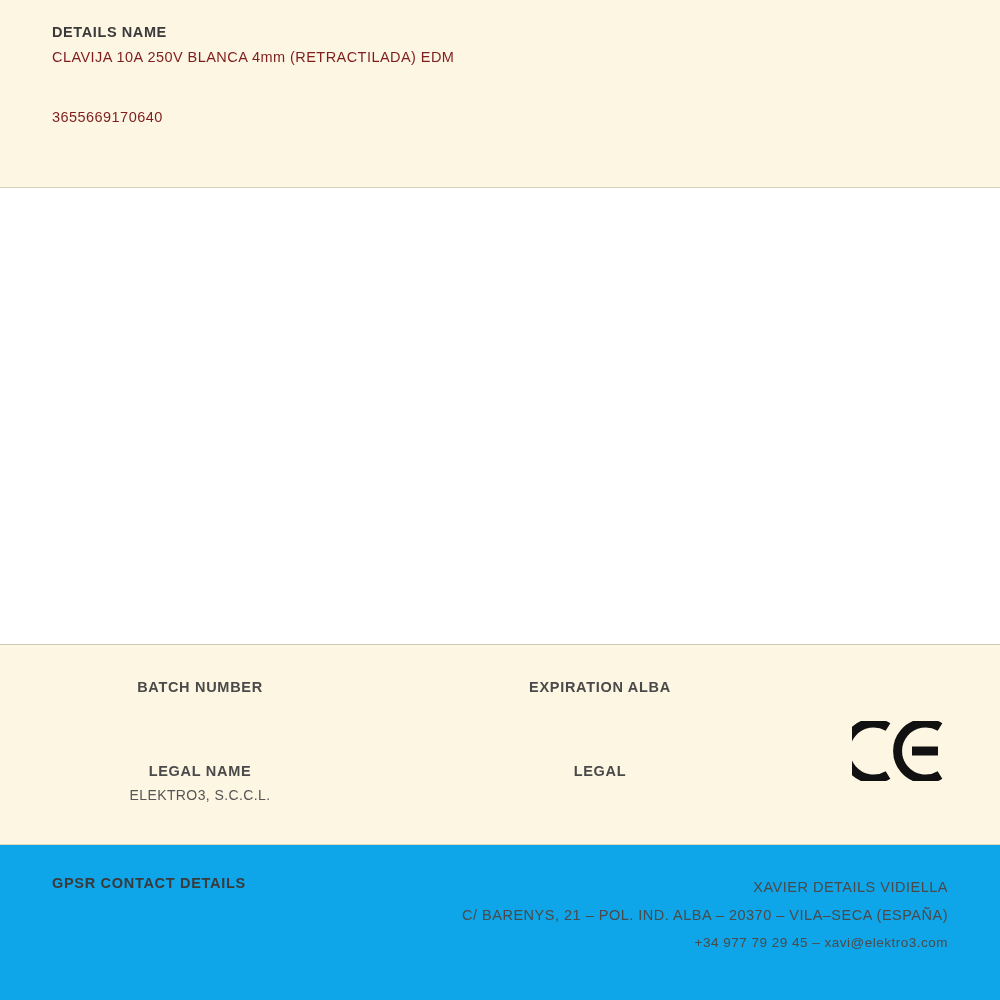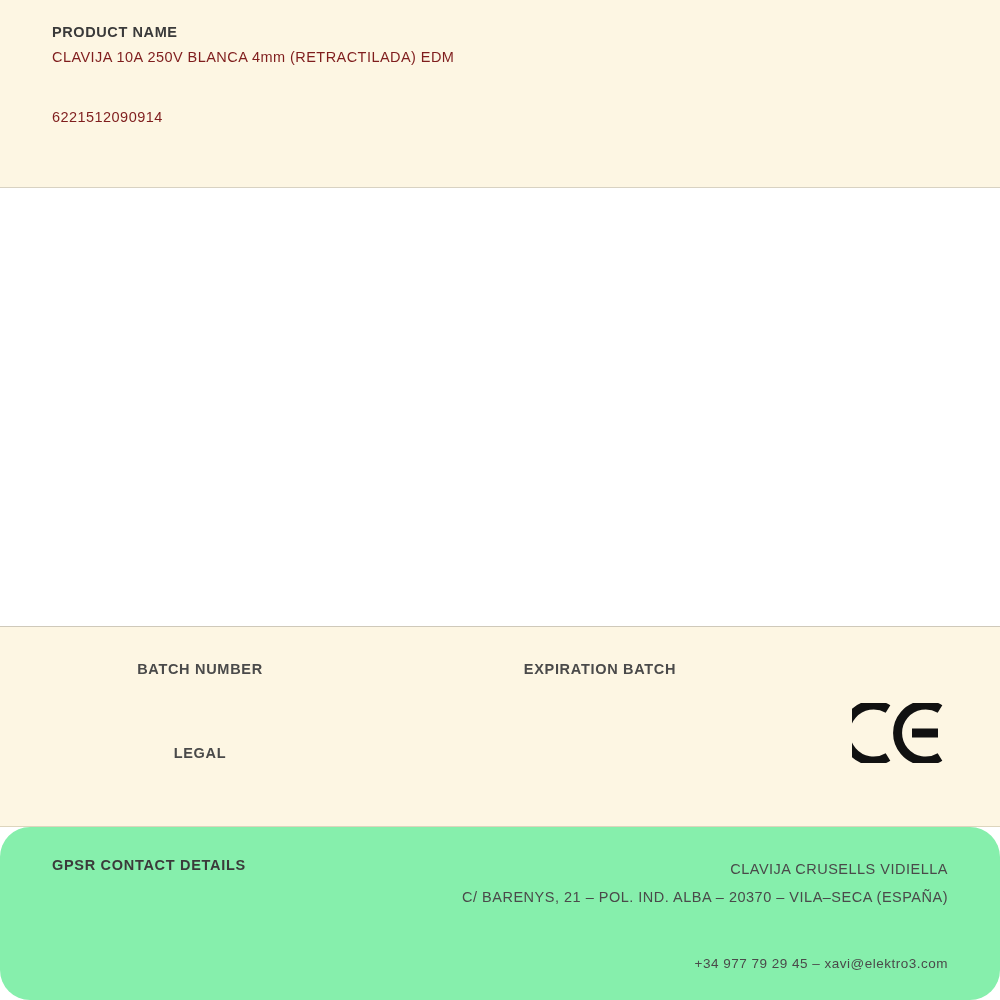--- a/index.html
+++ b/index.html
@@ -93,97 +93,99 @@
   .ce-mark {
     position: absolute;
     right: 52px;
     top: 76px;
     width: 96px;
     height: 60px;
   }
 
   
   .footer {
-    background: #86efac;
-    height: 173px;
+    background: #0ea5e9;
+    height: 155px;
     box-sizing: border-box;
     padding: 28px 52px 0 52px;
     display: flex;
     justify-content: space-between;
     align-items: flex-start;
-    border-radius: 30px;
   }
   .footer-title {
     font-size: 14.5px;
     font-weight: bold;
     letter-spacing: 0.7px;
     color: #3a3a3a;
     white-space: nowrap;
     padding-top: 2px;
   }
   .footer-lines {
     text-align: right;
     line-height: 28px;
   }
   .footer-line {
     font-size: 14.5px;
     letter-spacing: 0.5px;
     color: #4a4a4a;
   }
   .footer-line.small {
     font-size: 13.5px;
-    margin-top: 39px;
   }
 </style>
 </head>
 <body>
 
 <div class="sheet">
 
   <div class="header">
     <div class="field-group">
-      <p class="field-label">PRODUCT NAME</p>
+      <p class="field-label">DETAILS NAME</p>
       <p class="field-value">CLAVIJA 10A 250V BLANCA 4mm (RETRACTILADA) EDM</p>
     </div>
     <div class="field-group">
-      <p class="field-value">6221512090914</p>
+      <p class="field-value">3655669170640</p>
     </div>
   </div>
 
   <div class="body-blank"></div>
 
   <div class="info-panel">
     <div class="info-row row-top">
       <div class="info-col first">
         <div class="info-label">BATCH NUMBER</div>
         <div class="info-value"></div>
       </div>
       <div class="info-col">
-        <div class="info-label">EXPIRATION BATCH</div>
+        <div class="info-label">EXPIRATION ALBA</div>
         <div class="info-value"></div>
       </div>
     </div>
 
     <div class="info-row row-bottom">
+      <div class="info-col first">
+        <div class="info-label">LEGAL NAME</div>
+        <div class="info-value">ELEKTRO3, S.C.C.L.</div>
+      </div>
       <div class="info-col">
         <div class="info-label">LEGAL</div>
       </div>
     </div>
 
     <div class="ce-mark">
       <svg viewBox="0 0 96 60" width="96" height="60" xmlns="http://www.w3.org/2000/svg">
         <path d="M36 6 A28 28 0 1 0 36 54" fill="none" stroke="#111111" stroke-width="9"></path>
         <path d="M88 6 A28 28 0 1 0 88 54" fill="none" stroke="#111111" stroke-width="9"></path>
         <rect x="60" y="25.5" width="26" height="9" fill="#111111"></rect>
       </svg>
     </div>
   </div>
 
   <div class="footer">
     <div class="footer-title">GPSR CONTACT DETAILS</div>
     <div class="footer-lines">
-      <div class="footer-line">CLAVIJA CRUSELLS VIDIELLA</div>
+      <div class="footer-line">XAVIER DETAILS VIDIELLA</div>
       <div class="footer-line">C/ BARENYS, 21 – POL. IND. ALBA – 20370 – VILA–SECA (ESPAÑA)</div>
       <div class="footer-line small">+34 977 79 29 45 – xavi@elektro3.com</div>
     </div>
   </div>
 
 </div>
 
 </body></html>

